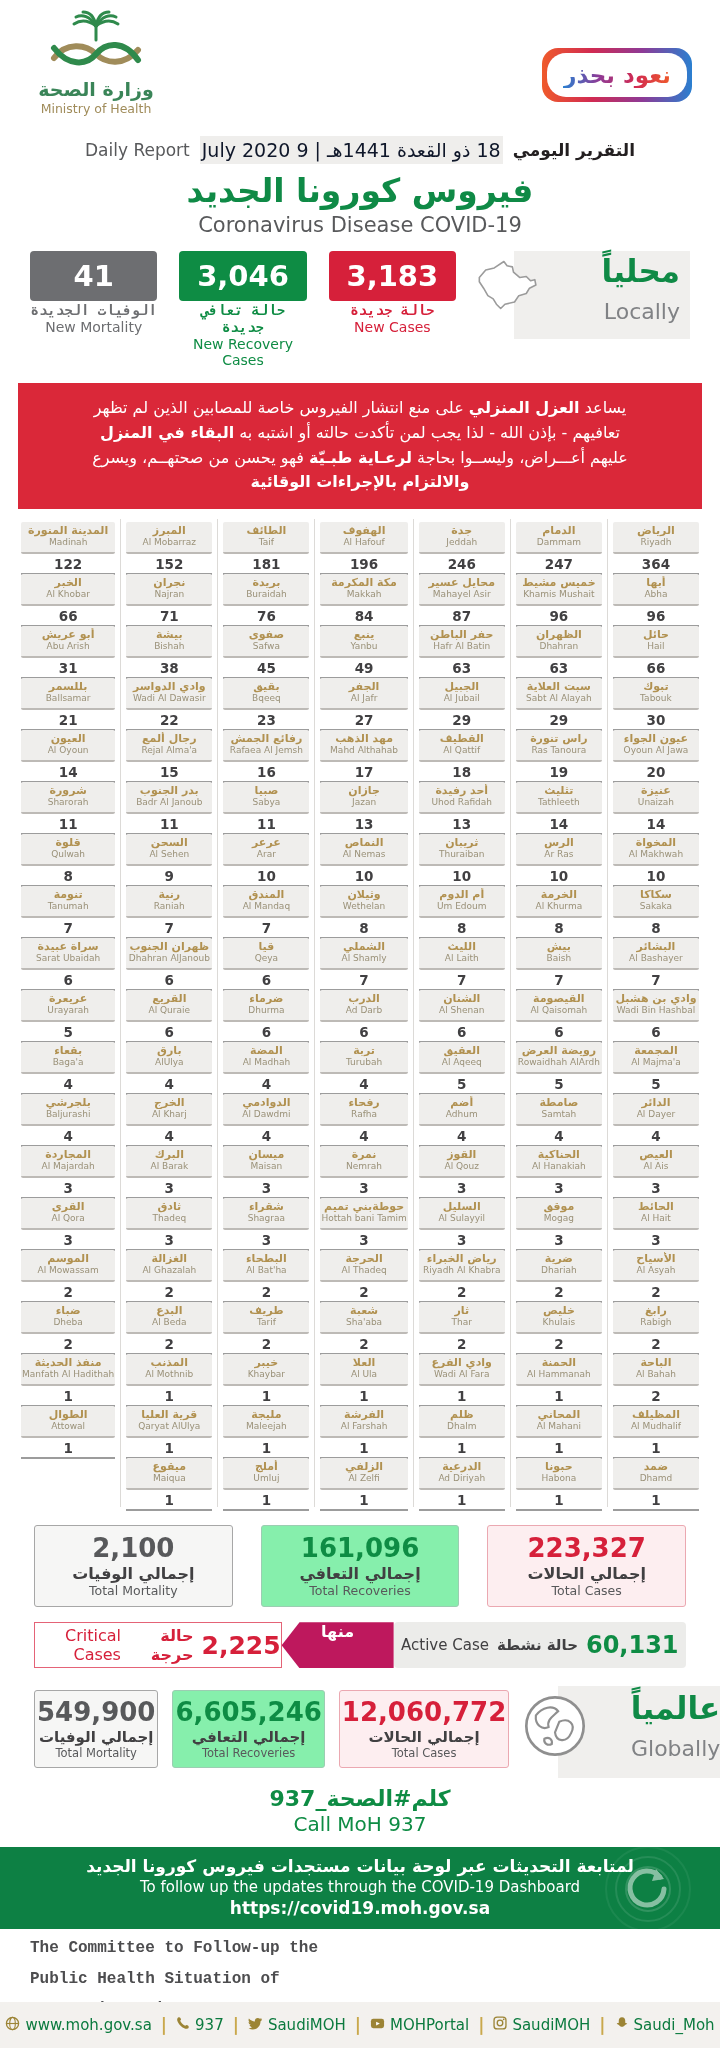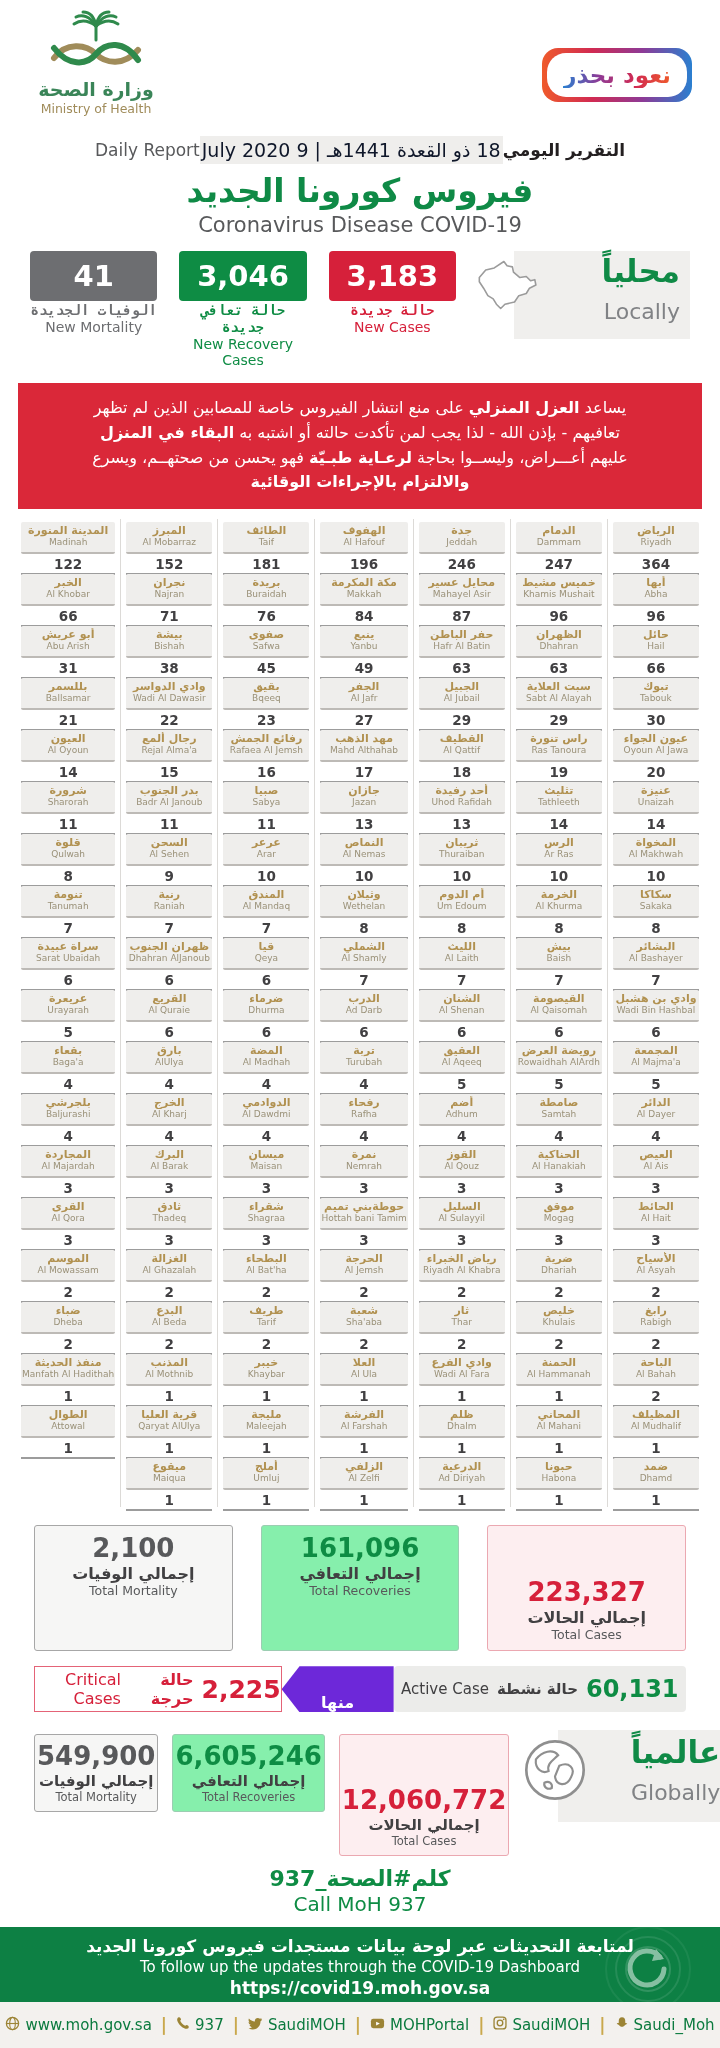--- a/index.html
+++ b/index.html
@@ -11,21 +11,21 @@
   .moh-logo{position:absolute;left:26px;top:10px;width:140px;text-align:center;}
   .moh-ar{color:#3a8558;font-size:19px;font-weight:bold;direction:rtl;margin-top:-2px;}
   .moh-en{color:#a08c5a;font-size:12.5px;margin-top:1px;}
   .badge{position:absolute;right:28px;top:48px;width:150px;height:54px;border-radius:16px;
          background:linear-gradient(90deg,#ef5a2b,#d12a52,#8e3a96,#2a7fd0);padding:5px;box-sizing:border-box;}
   .badge-inner{background:#fff;width:100%;height:100%;border-radius:19px;display:flex;align-items:center;justify-content:center;}
   .badge-text{font-size:23px;font-weight:bold;direction:rtl;
       background:linear-gradient(90deg,#2a7fd0,#8e3a96,#d12a52,#ef5a2b);
       -webkit-background-clip:text;background-clip:text;color:transparent;-webkit-text-fill-color:transparent;}
 
-  .date-row{display:flex;align-items:center;justify-content:center;margin-top:8px;}
+  .date-row{display:flex;align-items:center;justify-content:center;gap:10px;margin-top:8px;}
   .daily-en{font-size:17px;color:#58595b;}
   .date-box{background:#efeeec;color:#0f172a;font-size:19px;padding:3px 2px;direction:rtl;white-space:nowrap;}
   .daily-ar{font-size:17px;font-weight:bold;color:#231f20;direction:rtl;}
 
   .title-ar{text-align:center;color:#0f8a46;font-size:33px;font-weight:bold;margin-top:7px;direction:rtl;}
   .title-en{text-align:center;color:#58595b;font-size:21px;margin-top:3px;}
 
   
   .stats-row{display:flex;align-items:flex-start;margin:14px 30px 0;gap:22px;justify-content:center;}
   .stat{flex:1;text-align:center;}
@@ -55,30 +55,30 @@
   .cnum{color:#414042;font-size:13.5px;font-weight:bold;text-align:center;border-bottom:2px solid #9c9c9c;padding:2px 0 1px;}
 
   
   .tot-row{display:flex;gap:28px;margin:18px 34px 0;}
   .tot{flex:1;border:1px solid;border-radius:3px;text-align:center;padding:7px 4px 8px;}
   .tot .val{font-size:26px;font-weight:bold;}
   .tot .tar{font-size:16px;font-weight:bold;color:#414042;direction:rtl;margin-top:1px;}
   .tot .ten{font-size:12.5px;color:#58595b;}
   .tot.gray{border-color:#a7a7a7;background:#f6f6f5;} .tot.gray .val{color:#58595b;}
   .tot.green{border-color:#9ccdb2;background:#86efac;} .tot.green .val{color:#0e8c44;}
-  .tot.red{border-color:#eba8b1;background:#fdeef0;} .tot.red .val{color:#d6203a;margin-top:44px;}
+  .tot.red{border-color:#eba8b1;background:#fdeef0;} .tot.red .val{color:#d6203a;}
 
   
   .active-bar{display:flex;align-items:stretch;margin:15px 34px 0;height:46px;}
   .crit-seg{flex:1.05;border:1px solid #e46377;display:flex;align-items:center;justify-content:center;gap:8px;direction:rtl;color:#d6203a;background:#fff;}
   .crit-val{font-size:25px;font-weight:bold;}
   .crit-ar{font-size:16px;font-weight:bold;}
   .crit-en{font-size:16px;}
-  .arrow-seg{width:112px;background:#6d28d9;clip-path:polygon(0 50%,16% 0,100% 0,100% 100%,16% 100%);
-             display:flex;align-items:flex-end;justify-content:center;color:#fff;font-weight:bold;font-size:16px;direction:rtl;}
+  .arrow-seg{width:112px;background:#be185d;clip-path:polygon(0 50%,16% 0,100% 0,100% 100%,16% 100%);
+             display:flex;align-items:flex-start;justify-content:center;color:#fff;font-weight:bold;font-size:16px;direction:rtl;}
   .active-seg{flex:1.25;background:#ececea;border-radius:4px;display:flex;align-items:center;justify-content:center;gap:8px;direction:rtl;}
   .active-val{color:#0e8c44;font-size:24px;font-weight:bold;}
   .active-ar{color:#414042;font-size:15px;font-weight:bold;}
   .active-en{color:#414042;font-size:15px;}
 
   
   .glob-row{display:flex;gap:14px;margin:22px 34px 0;align-items:flex-start;}
   .glob-row .tot{padding:6px 2px 7px;}
   .glob-row .tot .tar{font-size:15px;}
   .glob-row .tot .ten{font-size:11.5px;}
@@ -894,21 +894,21 @@
       <div class="cell">
         <div class="ccard">
           <div class="car">رياض الخبراء</div>
           <div class="cen">Riyadh Al Khabra</div>
         </div>
         <div class="cnum">2</div>
       </div>
       <div class="cell">
         <div class="ccard">
           <div class="car">الحرجة</div>
-          <div class="cen">Al Jemsh</div>
+          <div class="cen">Al Thadeq</div>
         </div>
         <div class="cnum">2</div>
       </div>
       <div class="cell">
         <div class="ccard">
           <div class="car">البطحاء</div>
           <div class="cen">Al Bat'ha</div>
         </div>
         <div class="cnum">2</div>
       </div>

